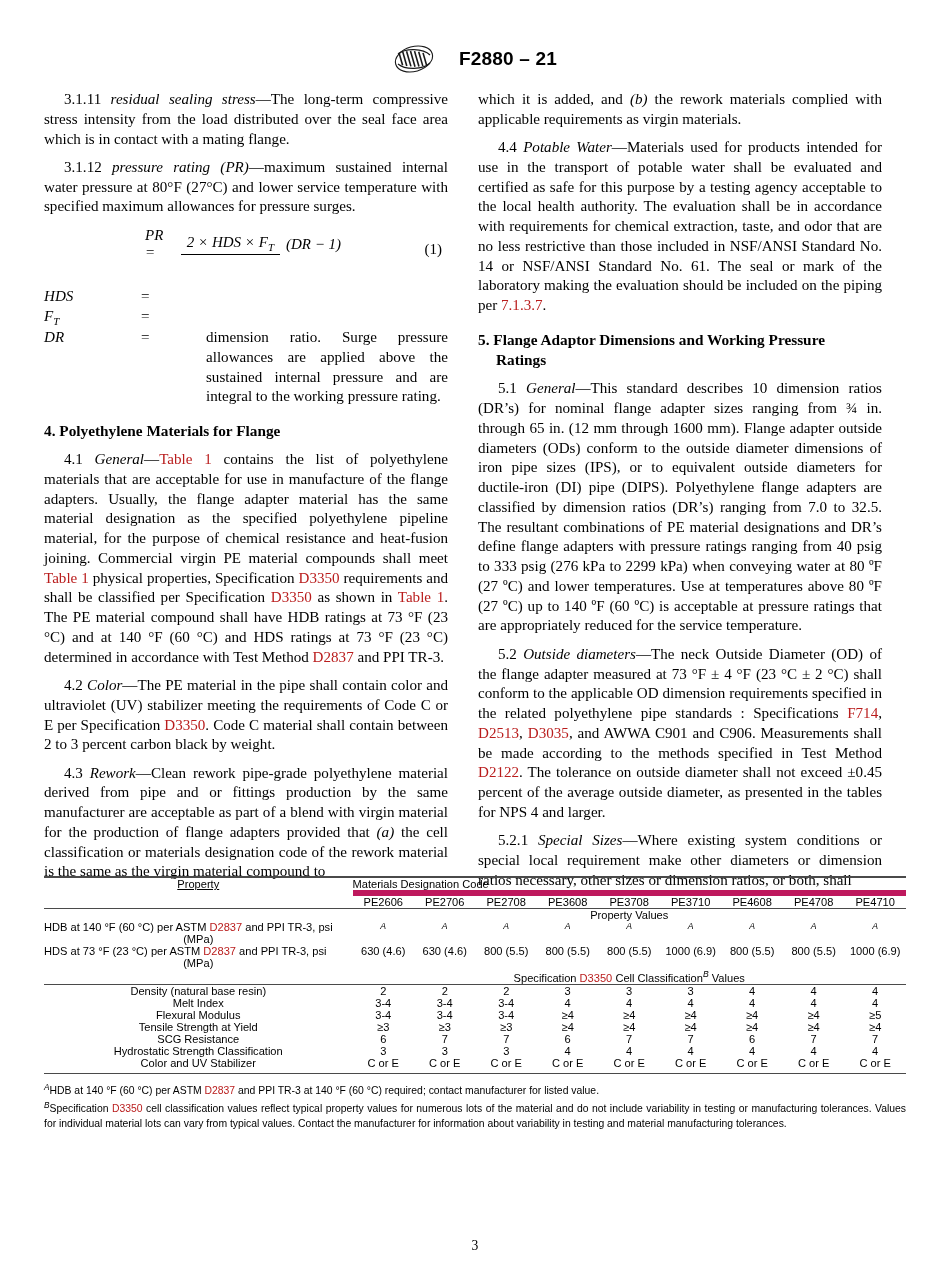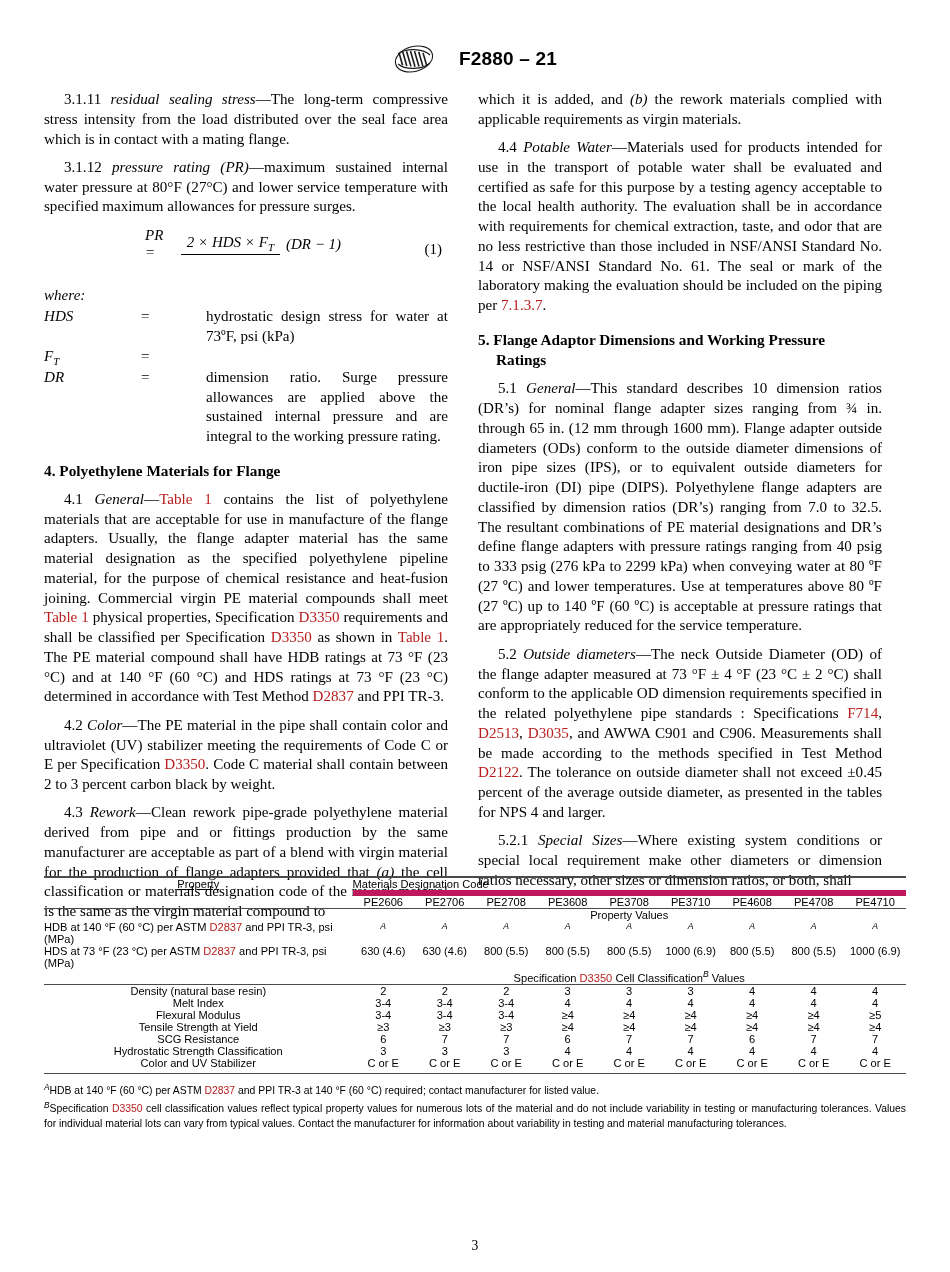--- a/index.html
+++ b/index.html
@@ -193,21 +193,21 @@
   .valcell {
     text-align: center;
     padding: 3px 0 2px 0;
     line-height: 1.18;
   }
   .valcell-tight {
     text-align: center;
     padding: 1.5px 0 1.5px 0;
   }
   .sup { font-size: 0.78em; vertical-align: super; font-style: italic; }
-  .mpa-line { display: block; text-align: left; }
+  .mpa-line { display: block; text-align: center; }
   .footnotes {
     margin-top: 4px;
     padding-top: 8px;
     border-top: 1.2px solid #4a4a4a;
     font-size: 10.4px;
     line-height: 1.42;
     font-family: "Liberation Sans", sans-serif;
     text-align: justify;
   }
   .fn { margin: 0 0 1px 0; }
@@ -262,27 +262,25 @@
         <div class="eq">
           <span class="lhs">PR =</span>
           <span class="frac">
             <span class="num"><span>2 × HDS × F</span><sub class="it">T</sub></span>
             <span class="den">(DR − 1)</span>
           </span>
         </div>
         <span class="eqno">(1)</span>
       </div>
 
-      <div class="where">where:</div>
 
       <div class="deflist">
         <div class="defrow">
           <span class="defsym">HDS</span>
           <span class="defeq">=</span>
-          <span class="defbody">hydrostatic design stress for water at 73ºF, psi (kPa)</span>
         </div>
         <div class="defrow">
           <span class="defsym"><span>F</span><sub class="it">T</sub></span>
           <span class="defeq">=</span>
         </div>
         <div class="defrow">
           <span class="defsym">DR</span>
           <span class="defeq">=</span>
           <span class="defbody">dimension ratio. Surge pressure allowances are applied above the sustained internal pressure and are integral to the working pressure rating.</span>
         </div>

